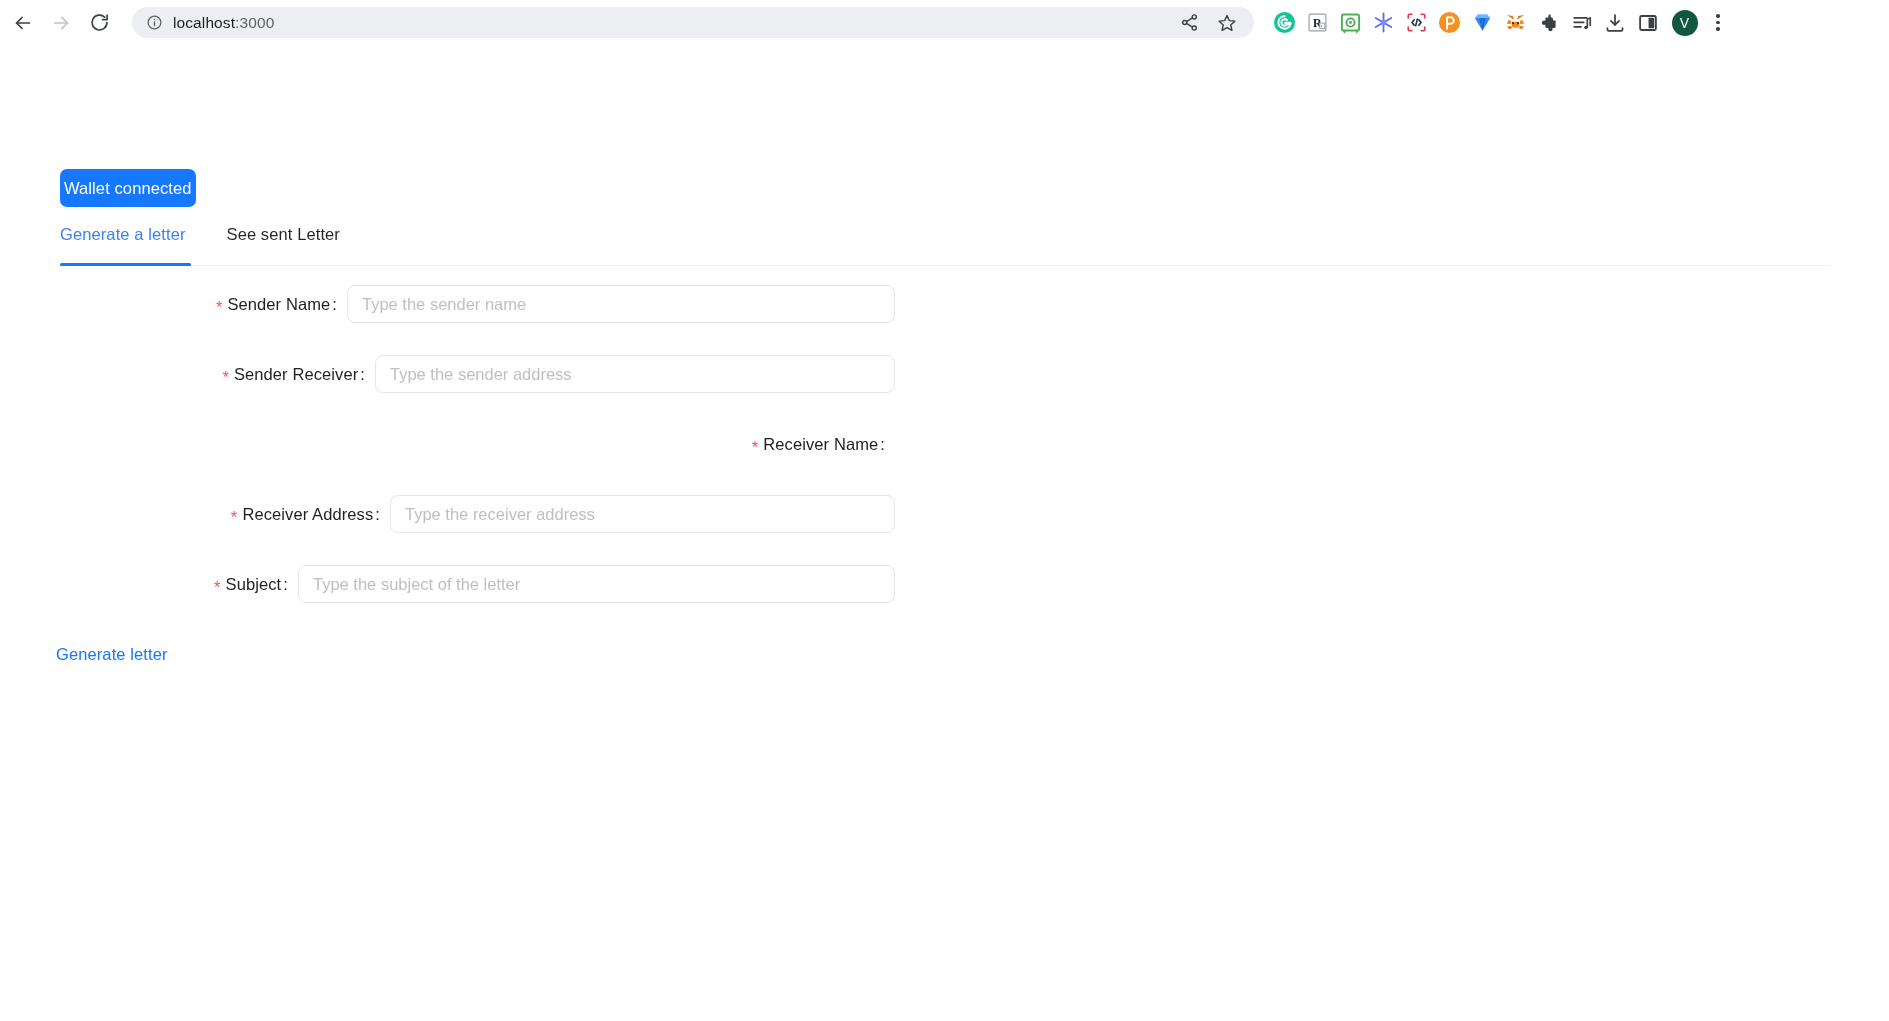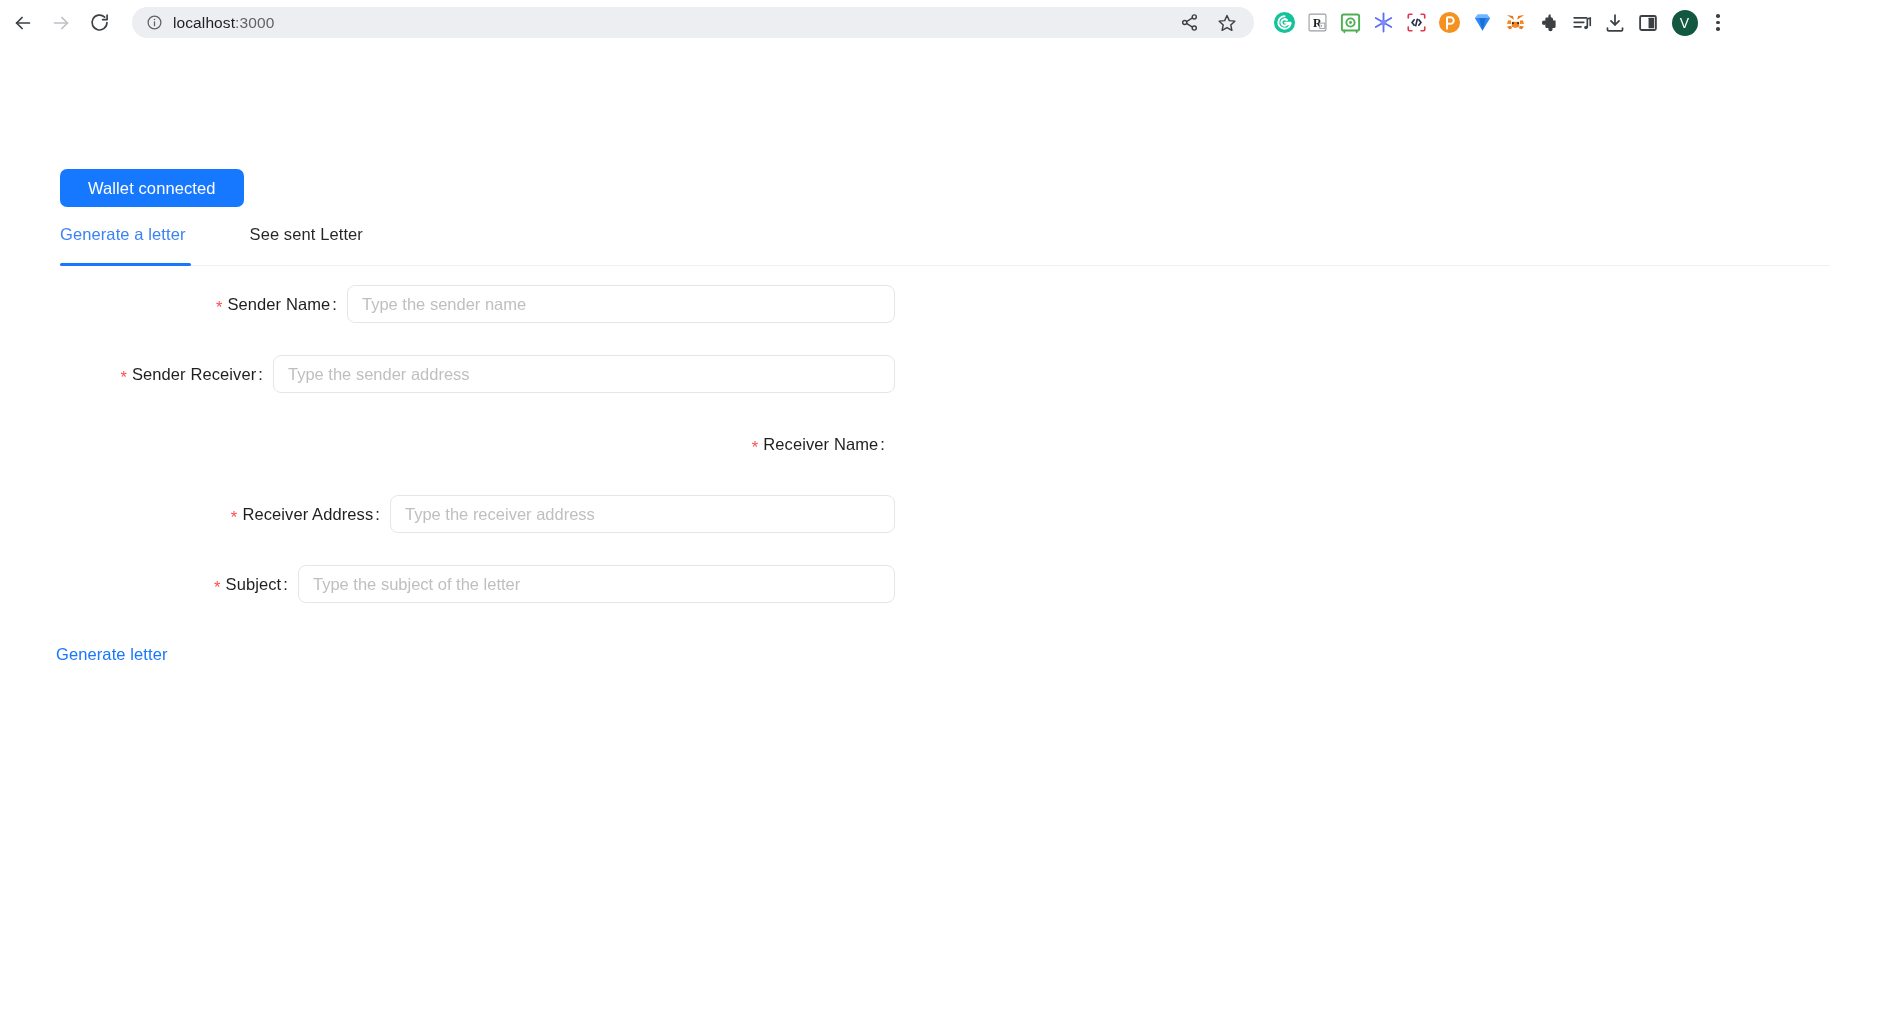--- a/index.html
+++ b/index.html
@@ -95,21 +95,21 @@
   .page {
     position: relative;
     height: 976px;
     background: #ffffff;
   }
 
   .wallet-btn {
     position: absolute;
     left: 60px; top: 124px;
     height: 38px;
-    padding: 0 28px;
+    padding: 0 4px;
     background: #1677ff;
     color: #ffffff;
     border: none;
     border-radius: 7px;
     font-size: 16.5px;
     font-family: "Liberation Sans", sans-serif;
     display: flex; align-items: center; justify-content: center;
     cursor: pointer;
     letter-spacing: .1px;
   }
@@ -129,21 +129,21 @@
   .tab {
     font-size: 16.5px;
     color: #000000d9;
     padding: 0 0 14px 0;
     cursor: pointer;
     letter-spacing: .1px;
     line-height: 28px;
     background: none; border: none;
     font-family: "Liberation Sans", sans-serif;
   }
-  .tab + .tab { margin-left: 64px; }
+  .tab + .tab { margin-left: 41px; }
   .tab.active { color: #3b82f6; }
   .tabs-divider {
     position: absolute;
     left: 0; top: 45px;
     width: 1770px; height: 1px;
     background: #f0f0f0;
   }
   .tabs-ink {
     position: absolute;
     left: 0; top: 43px;
@@ -423,21 +423,21 @@
       </span>
     </div>
 
     <div class="form-row">
       <span class="form-label">
         <span class="req-star">*</span>
         <span>Sender Receiver</span>
         <span class="lbl-colon">:</span>
       </span>
       <span class="form-control">
-        <input class="ant-input" style="width: 622px;" type="text" placeholder="Type the sender address">
+        <input class="ant-input" style="width: 520px;" type="text" placeholder="Type the sender address">
       </span>
     </div>
 
     <div class="form-row">
       <span class="form-label">
         <span class="req-star">*</span>
         <span>Receiver Name</span>
         <span class="lbl-colon">:</span>
       </span>
     </div>

